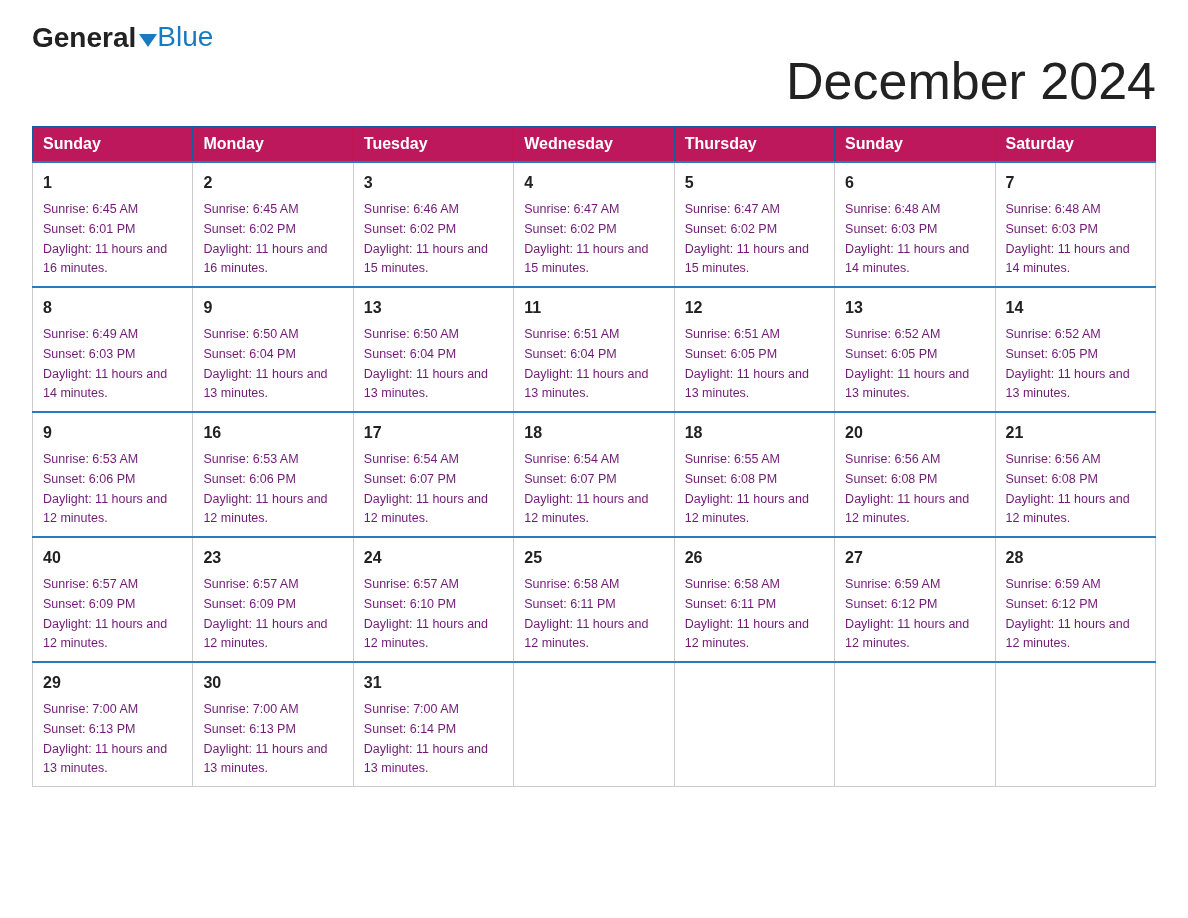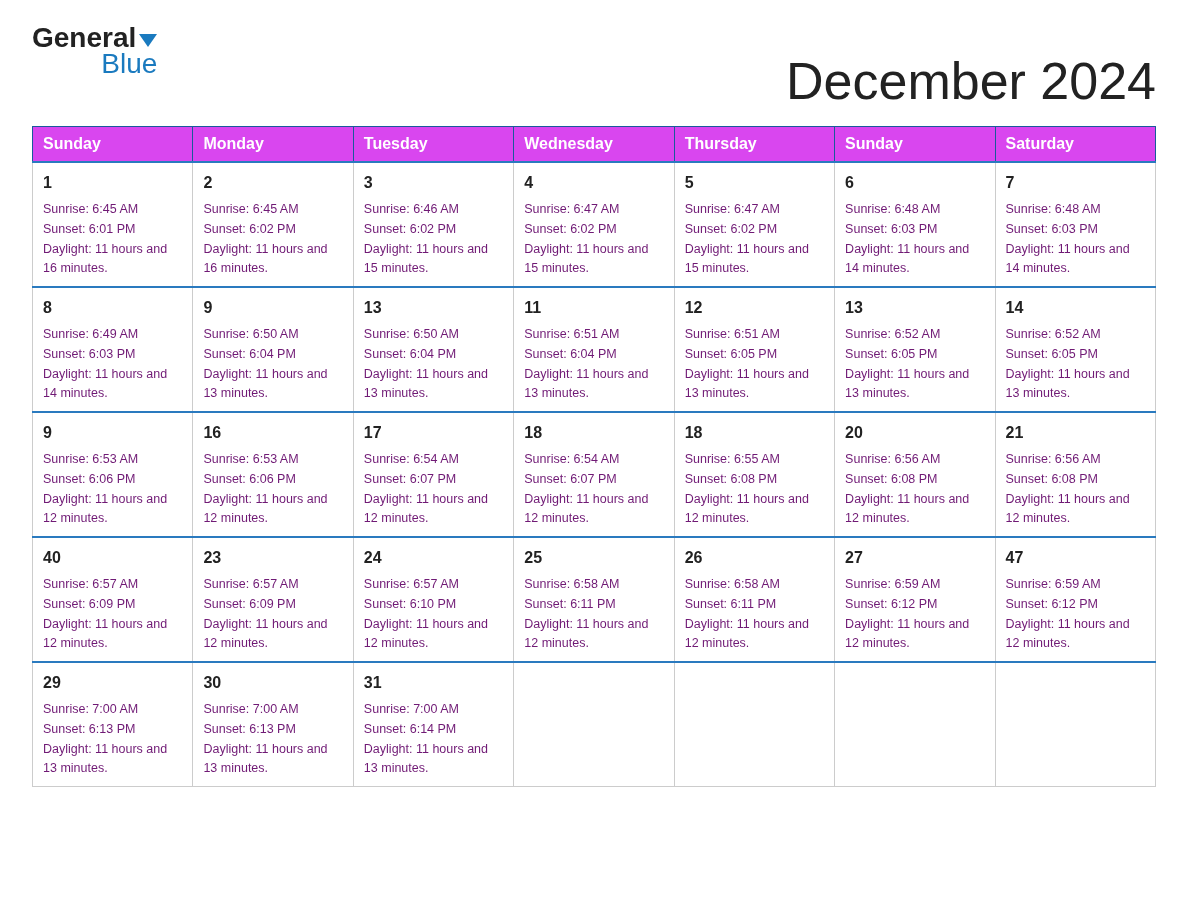--- a/index.html
+++ b/index.html
@@ -10,22 +10,22 @@
       color: #222;
     }
     .header-row {
       display: flex;
       justify-content: space-between;
       align-items: flex-start;
       margin-bottom: 16px;
     }
     .logo {
       display: flex;
-      flex-direction: column;
-      align-items: flex-end;
+      flex-direction: row;
+      align-items: center;
       line-height: 1;
     }
     .logo-text {
       font-size: 28px;
       font-weight: bold;
       color: #222;
     }
     .title-block {
       text-align: right;
       margin-top: 29px;
@@ -40,21 +40,21 @@
       font-size: 22px;
       color: #444;
       margin-top: 4px;
     }
     table {
       width: 100%;
       border-collapse: collapse;
       table-layout: fixed;
     }
     thead tr th {
-      background-color: #d946ef;
+      background-color: #be185d;
       color: #fff;
       font-size: 16px;
       font-weight: bold;
       padding: 8px 10px;
       text-align: left;
       border: 1px solid #1a5a9a;
     }
     tbody tr td {
       vertical-align: top;
       padding: 8px 10px;
@@ -219,21 +219,21 @@
       </td>
         <td>
         <span class="day-number">26</span>
         <span class="day-info">Sunrise: 6:58 AM<br>Sunset: 6:11 PM<br>Daylight: 11 hours and 12 minutes.</span>
       </td>
         <td>
         <span class="day-number">27</span>
         <span class="day-info">Sunrise: 6:59 AM<br>Sunset: 6:12 PM<br>Daylight: 11 hours and 12 minutes.</span>
       </td>
         <td>
-        <span class="day-number">47</span>
+        <span class="day-number">28</span>
         <span class="day-info">Sunrise: 6:59 AM<br>Sunset: 6:12 PM<br>Daylight: 11 hours and 12 minutes.</span>
       </td>
       </tr>
       <tr>
         <td>
         <span class="day-number">29</span>
         <span class="day-info">Sunrise: 7:00 AM<br>Sunset: 6:13 PM<br>Daylight: 11 hours and 13 minutes.</span>
       </td>
         <td>
         <span class="day-number">30</span>

